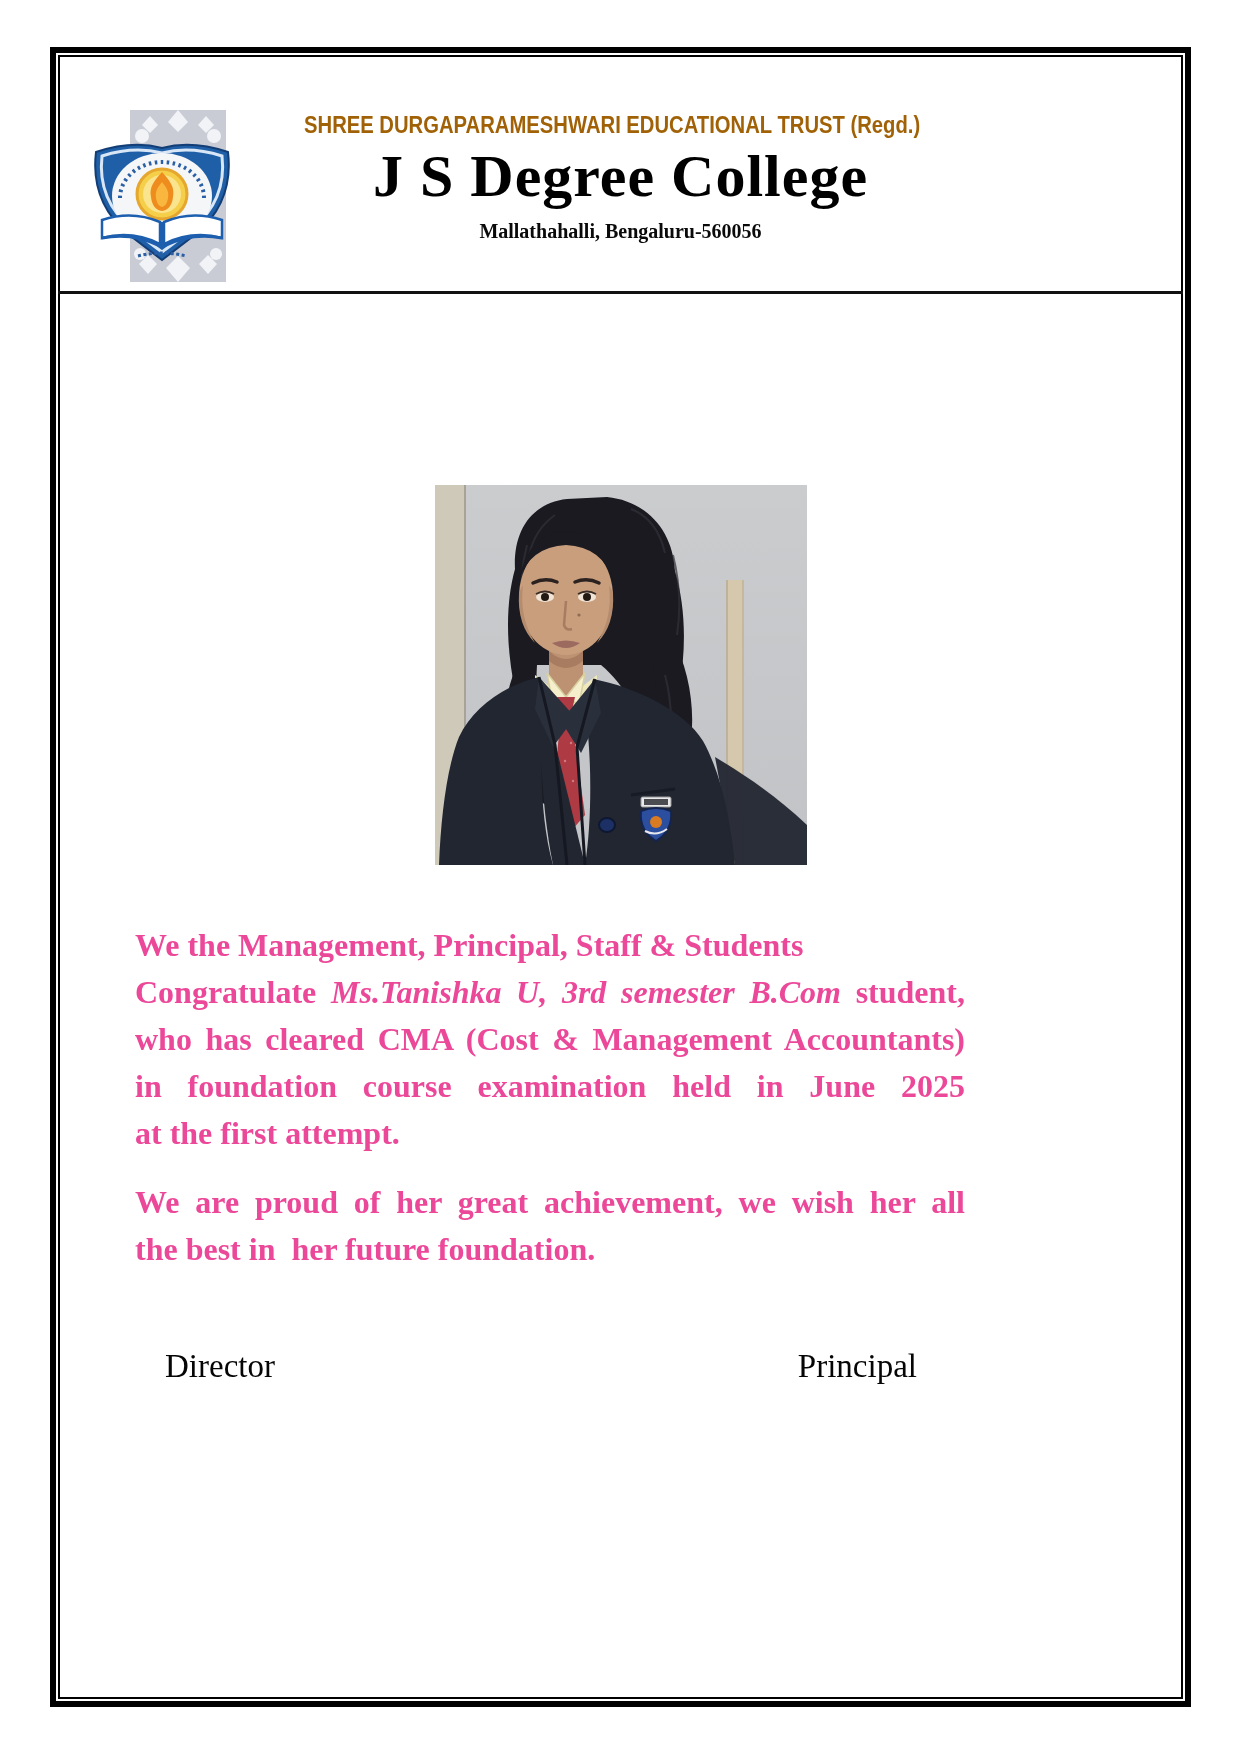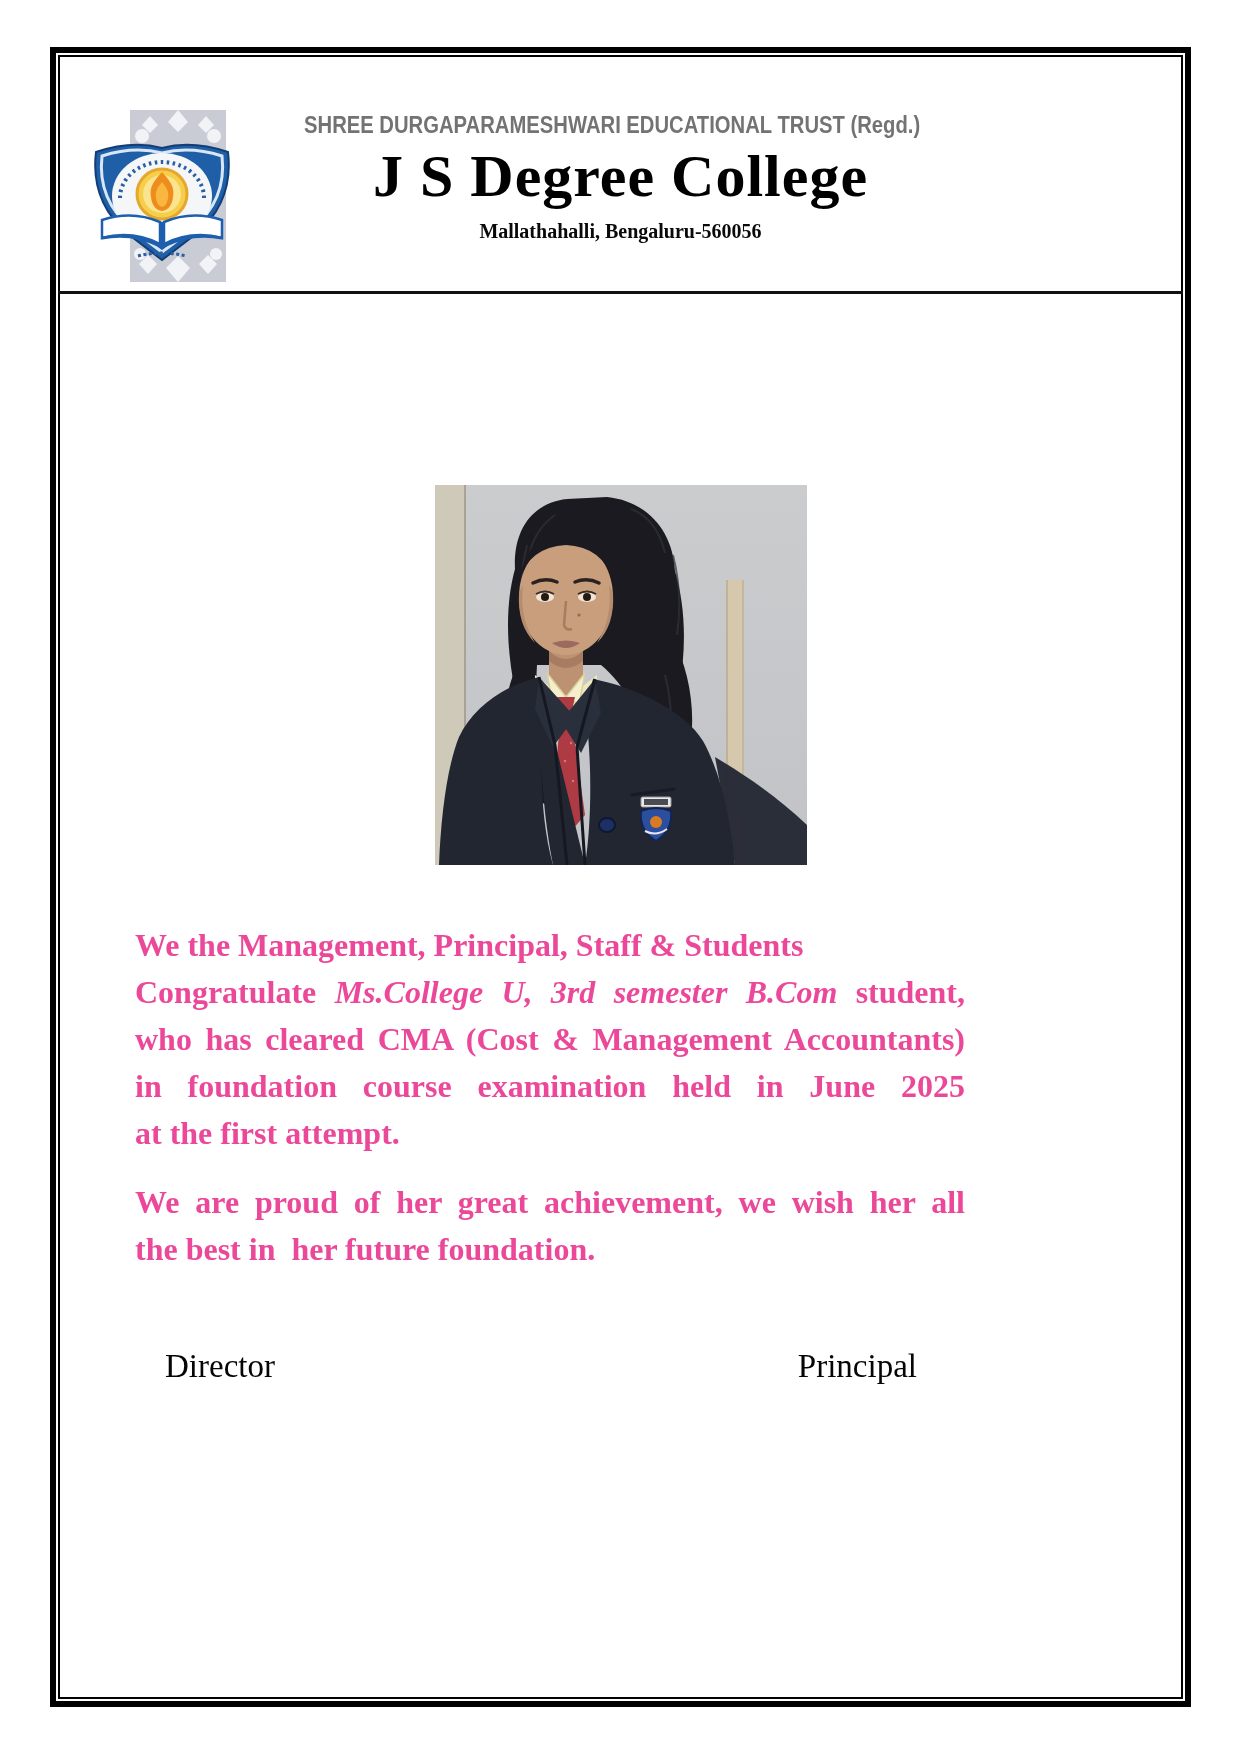--- a/index.html
+++ b/index.html
@@ -12,21 +12,21 @@
     border:6px solid #000;box-sizing:border-box;pointer-events:none;
   }
   .frame-inner{
     position:absolute;left:2px;top:2px;right:2px;bottom:2px;
     border:2px solid #000;
   }
   
   .logo{position:absolute;left:72px;top:106px;width:180px;height:176px;}
   .trust-line{
     position:absolute;left:0;right:16px;top:112px;text-align:center;
-    font-family:"Liberation Sans",sans-serif;font-weight:700;font-size:23px;color:#737373;
+    font-family:"Liberation Sans",sans-serif;font-weight:700;font-size:23px;color:#a16207;
   }
   .trust-line span{display:inline-block;transform:scaleX(0.88);transform-origin:center;letter-spacing:0px;white-space:nowrap;}
   .college-name{
     position:absolute;left:0;right:0;top:142px;text-align:center;
     font-family:"Liberation Serif",serif;font-weight:700;font-size:60px;color:#000;letter-spacing:1px;
   }
   .college-address{
     position:absolute;left:0;right:0;top:220px;text-align:center;
     font-family:"Liberation Serif",serif;font-weight:700;font-size:20px;color:#0a0a0a;
   }
@@ -220,21 +220,21 @@
       <circle cx="221" cy="337" r="6" fill="#d97b22"></circle>
       <path d="M210 346 Q221 352 232 344" stroke="#e8e8ee" stroke-width="2" fill="none"></path>
 
       <path d="M196 310 L240 304" stroke="#171b25" stroke-width="3"></path>
     </svg>
   </div>
 
   <div class="body-text">
       <div class="body-paragraph">
         <div class="body-line"><span>We the Management, Principal, Staff &amp; Students</span></div>
-        <div class="body-line stretch"><span>Congratulate </span><span class="it">Ms.College U, 3rd semester B.Com</span><span> student,</span></div>
+        <div class="body-line stretch"><span>Congratulate </span><span class="it">Ms.Tanishka U, 3rd semester B.Com</span><span> student,</span></div>
         <div class="body-line stretch"><span>who has cleared CMA (Cost &amp; Management Accountants)</span></div>
         <div class="body-line stretch"><span>in foundation course examination held in June 2025</span></div>
         <div class="body-line"><span>at the first attempt.</span></div>
       </div>
       <div class="body-paragraph">
         <div class="body-line stretch"><span>We are proud of her great achievement, we wish her all</span></div>
         <div class="body-line"><span>the best in  her future foundation.</span></div>
       </div>
     </div>
 

